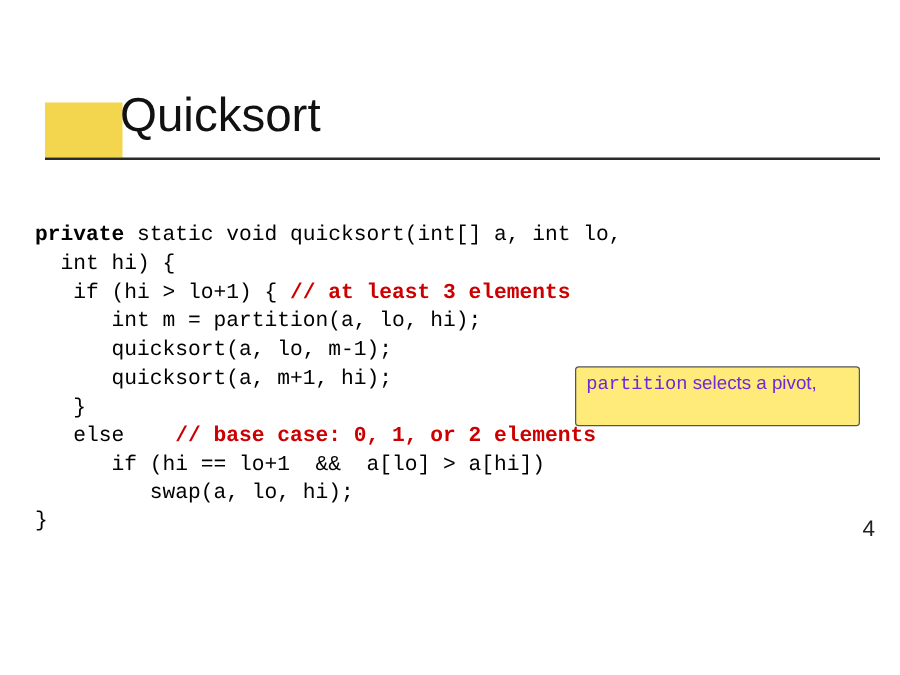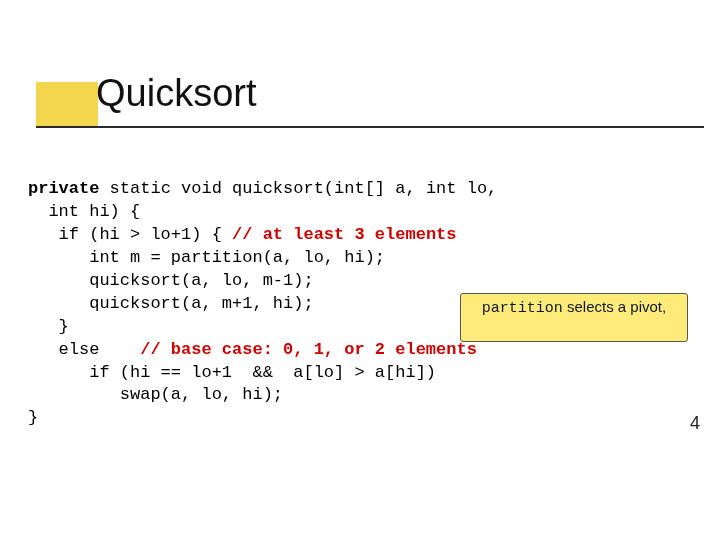--- a/index.html
+++ b/index.html
@@ -70,22 +70,21 @@
     top: 293px;
     right: 32px;
     width: 228px;
     background: #ffeb7a;
     border: 1.5px solid #555;
     border-radius: 3px;
     padding: 4px 8px 6px 8px;
     font-family: "Comic Sans MS", "Comic Sans", cursive, sans-serif;
     font-size: 15px;
     line-height: 1.15;
-    text-align: center;
-    color: #0f172a;
+    color: #6d28d9;
     box-sizing: border-box;
   }
   .callout .mono { font-family: "Courier New", Courier, monospace; }
   
   .slide-num {
     position: absolute;
     bottom: 18px;
     right: 20px;
     font-family: Arial, Helvetica, sans-serif;
     font-size: 18px;

